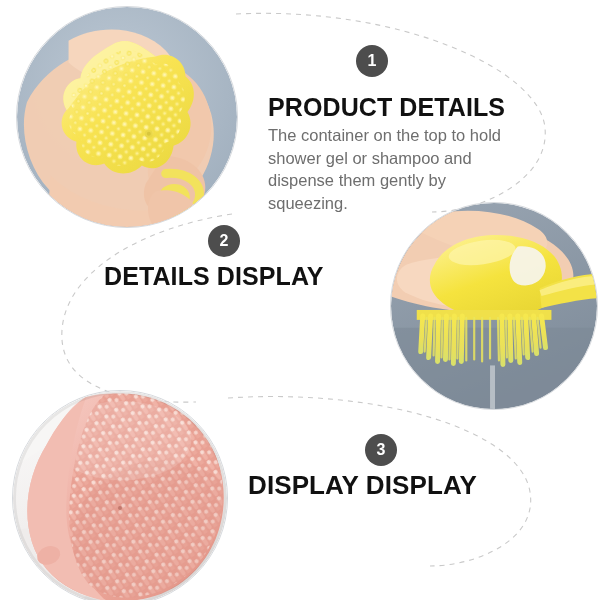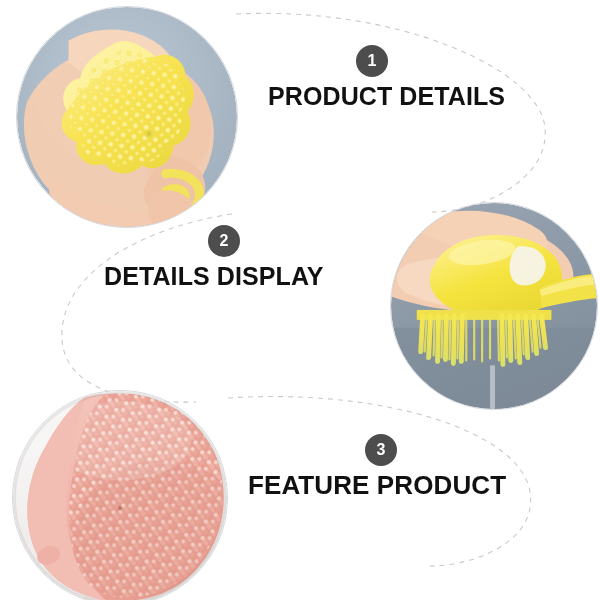--- a/index.html
+++ b/index.html
@@ -80,21 +80,21 @@
   }
 
   .body {
     font-size: 16.5px;
     line-height: 22.5px;
     color: #6e6e6e;
     margin: 0;
     font-family: "Liberation Sans", sans-serif;
   }
 
-  #block-1 { left: 268px; top: 82px;  width: 262px; }
+  #block-1 { left: 268px; top: 93px;  width: 262px; }
   #block-2 { left: 104px; top: 262px; width: 260px; }
   #block-3 { left: 248px; top: 470px; width: 290px; }
 
   #block-3 .heading { font-size: 26px; }
 </style>
 </head>
 <body>
 
 <div class="canvas">
 
@@ -345,23 +345,24 @@
   </div>
   <div class="badge" id="badge-2">
     <span>2</span>
   </div>
   <div class="badge" id="badge-3">
     <span>3</span>
   </div>
 
   <div class="block" id="block-1">
     <h2 class="heading">PRODUCT DETAILS</h2>
+    <p class="body">The container on the top to hold shower gel or shampoo and dispense them gently by squeezing.</p>
   </div>
 
   <div class="block" id="block-2">
     <h2 class="heading">DETAILS DISPLAY</h2>
   </div>
 
   <div class="block" id="block-3">
-    <h2 class="heading">FEATURE PRODUCT</h2>
+    <h2 class="heading">DISPLAY DISPLAY</h2>
   </div>
 
 </div>
 
 </body></html>

